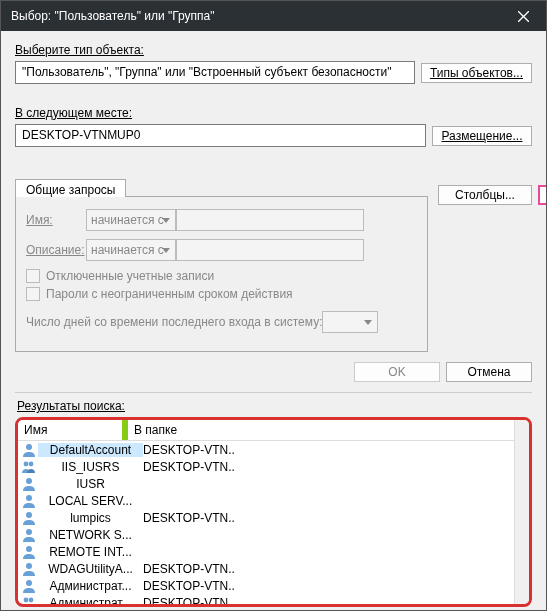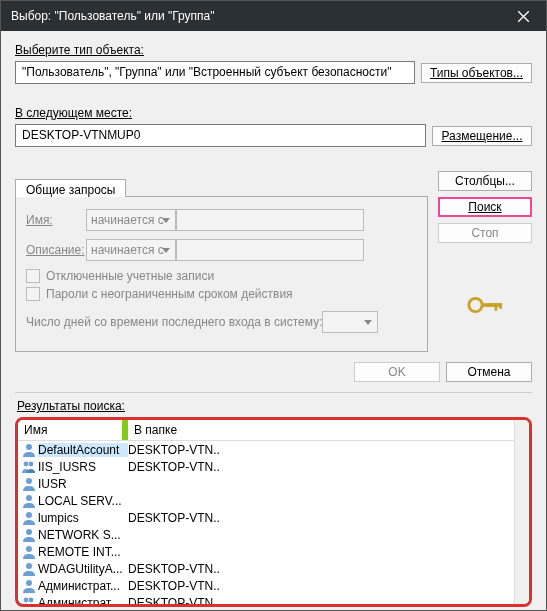--- a/index.html
+++ b/index.html
@@ -23,35 +23,35 @@
 .filter-row { display: flex; align-items: center; margin-bottom: 8px; }
 .filter-label { width: 60px; color: #888; }
 .combo { border: 1px solid #bbb; background: #f4f4f4; height: 22px; width: 90px; display: flex; align-items: center; padding: 0 4px; color: #888; position: relative; }
 .combo::after { content: ''; position: absolute; right: 5px; top: 8px; border-left: 4px solid transparent; border-right: 4px solid transparent; border-top: 5px solid #888; }
 .combo.wide { width: 56px; }
 .filter-input { border: 1px solid #bbb; background: #f4f4f4; height: 22px; width: 188px; }
 .chk-row { display: flex; align-items: center; gap: 6px; margin-bottom: 4px; color: #888; }
 .chk { width: 14px; height: 14px; border: 1px solid #bbb; background: #f4f4f4; }
 .filter-wrap { display: flex; gap: 10px; align-items: flex-start; }
 .filter-left { flex: 1; position: relative; }
-.side-btns { width: 94px; display: flex; flex-direction: column; gap: 6px; margin-top: 2px;}
+.side-btns { width: 94px; display: flex; flex-direction: row; gap: 6px; margin-top: 16px;}
 .side-btns .btn { min-width: 94px; width: 94px; }
 .btn-row { display: flex; justify-content: flex-end; gap: 6px; margin-top: 10px; }
 .btn-row .btn { min-width: 86px; }
 .divider { border: none; border-top: 1px solid #ccc; margin: 10px 0 6px 0; }
 .results-label { margin: 4px 2px; text-decoration: underline; }
 .table-wrap { border: 3px solid #d93030; border-radius: 8px; background: #fff; height: 190px; overflow: hidden; position: relative; margin: 2px 0; }
 .table-head { display: flex; border-bottom: 1px solid #ddd; background: #fff; }
 .th { padding: 3px 6px; border-right: 6px solid #84cc16; }
 .th.name { width: 110px; }
 .th.folder { flex: 1; }
 .tbody { }
 .tr { display: flex; align-items: center; height: 17px; padding-left: 2px; }
 .tr .icon-cell { width: 18px; display: flex; align-items: center; justify-content: center; }
-.tr .name-cell { width: 90px; white-space: nowrap; overflow: hidden; }
+.tr .name-cell { width: 105px; white-space: nowrap; overflow: hidden; text-align: center; }
 .tr .folder-cell { white-space: nowrap; overflow: hidden; }
 .tr.sel .name-cell { background: #cce8ff; }
 .scrollbar { position: absolute; right: -2px; top: 0; bottom: 0; width: 17px; background: #f0f0f0; border-left: 1px solid #ddd; }
 .key-svg { width: 38px; height: 24px; }
 </style>
 </head>
 <body>
 
 <div class="titlebar">
   <span class="title">Выбор: "Пользователь" или "Группа"</span>

